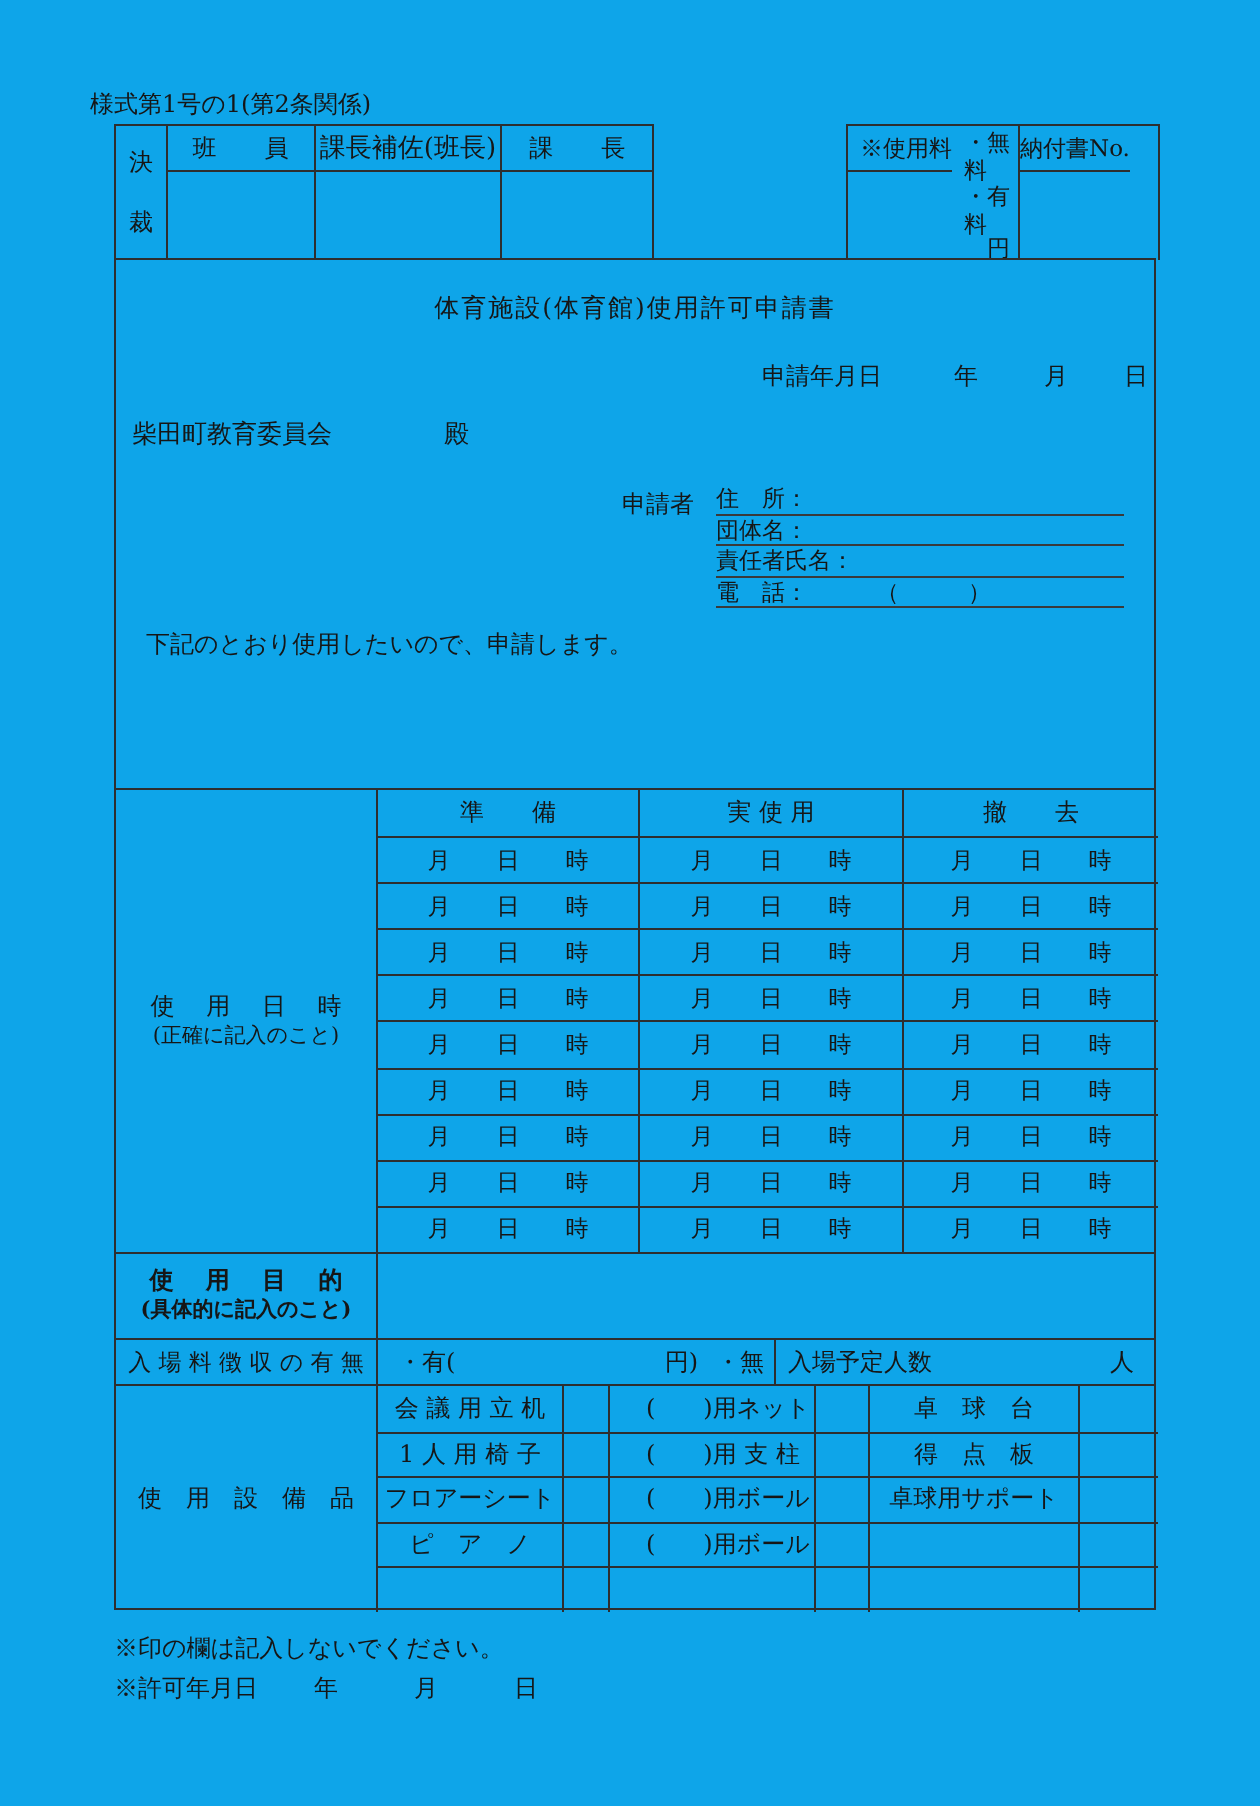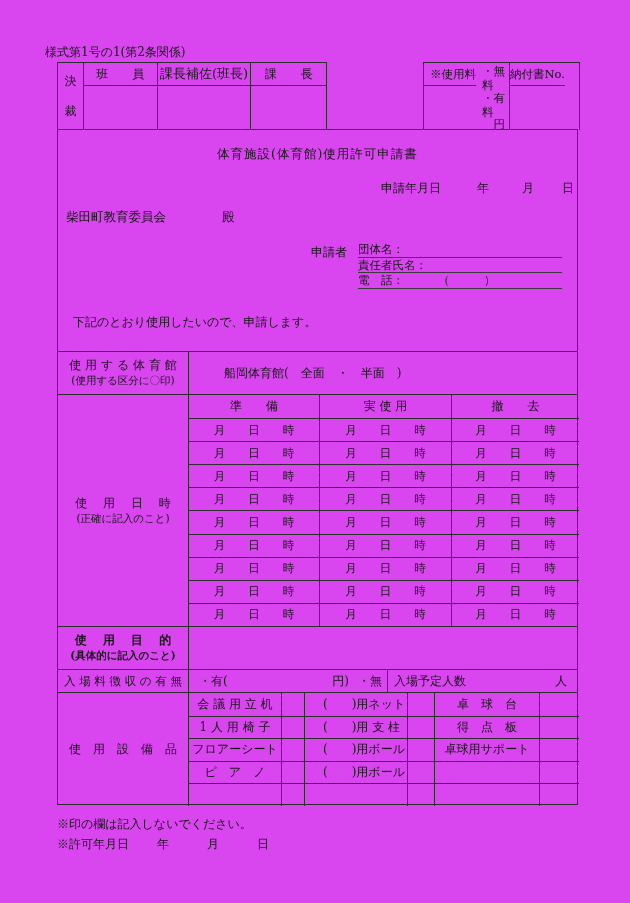--- a/index.html
+++ b/index.html
@@ -1,18 +1,18 @@
 <!DOCTYPE html>
 <html><head>
 <meta charset="utf-8">
 <style>
   :root{ --ln:#2e2e2e; --tx:#161616; }
   html,body{margin:0;padding:0;background:#fff;}
   .page{
-    position:relative; width:630px; height:903px; background:#d946ef;
+    position:relative; width:630px; height:903px; background:#0ea5e9;
     font-family:"DejaVu Serif","Liberation Serif",serif;
     color:var(--tx); overflow:hidden;
   }
   .abs{position:absolute;}
 
   
   .ap-table{left:57px; top:62px; width:268px; height:67px;
     border:1px solid var(--ln); border-bottom:none; display:flex;}
   .ap-seal{width:25px; display:flex; flex-direction:column; align-items:center;
     justify-content:center; gap:13px; font-size:12px;}
@@ -146,42 +146,36 @@
     </div>
 
     <div class="abs addressee">
       <span>柴田町教育委員会</span><span class="dono">殿</span>
     </div>
 
     <div class="abs applicant-label">申請者</div>
 
     <div class="abs fields">
       <div class="frow">
+        <span>住　所：</span>
+      </div>
+      <div class="frow">
         <span>団体名：</span>
       </div>
       <div class="frow">
         <span>責任者氏名：</span>
       </div>
       <div class="frow">
         <span>電　話：</span>
         <span class="paren">（　　　）</span>
       </div>
     </div>
 
     <div class="abs statement">下記のとおり使用したいので、申請します。</div>
 
-    <div class="frm r-gym">
-      <div class="lbl">
-        <span class="l1">使 用 す る 体 育 館</span>
-        <span class="l2">(使用する区分に〇印)</span>
-      </div>
-      <div class="gym-val">
-        <span>船岡体育館(　全面　・　半面　)</span>
-      </div>
-    </div>
 
     <div class="frm r-sched">
       <div class="lbl">
         <span class="l1">使　 用　 日　 時</span>
         <span class="l2">(正確に記入のこと)</span>
       </div>
       <div class="dgrid">
         <div class="dh">準　　備</div>
         <div class="dh bl">実 使 用</div>
         <div class="dh bl">撤　　去</div>

